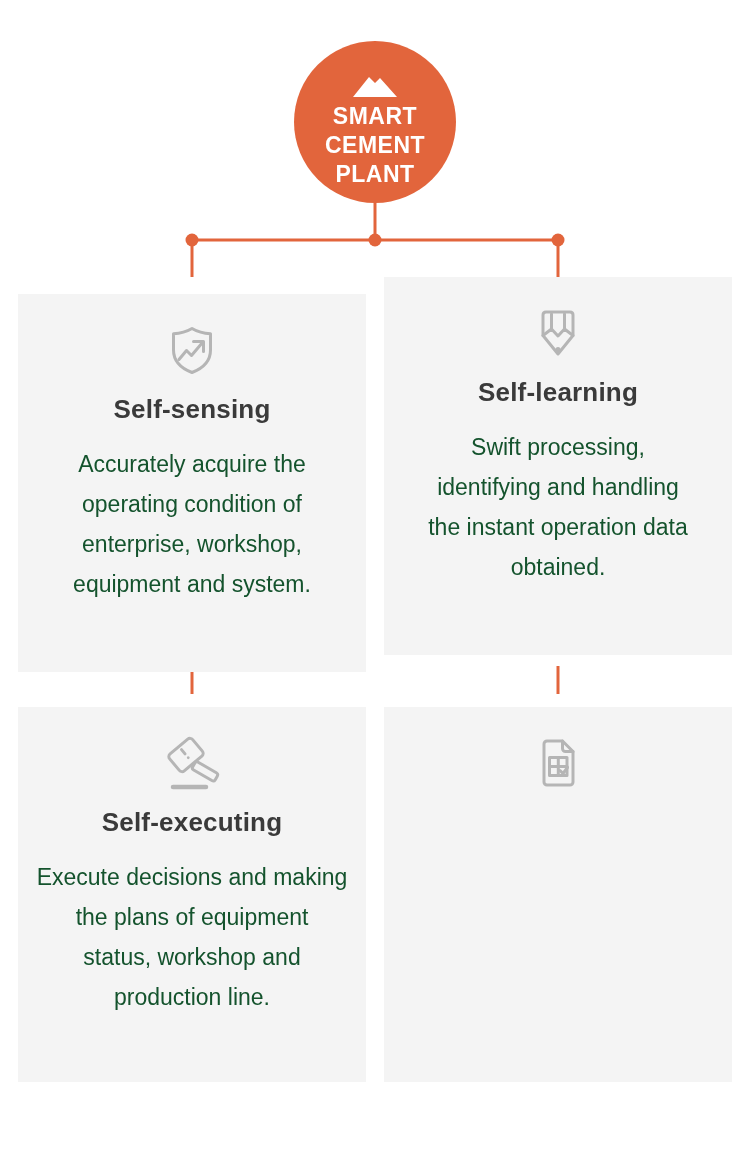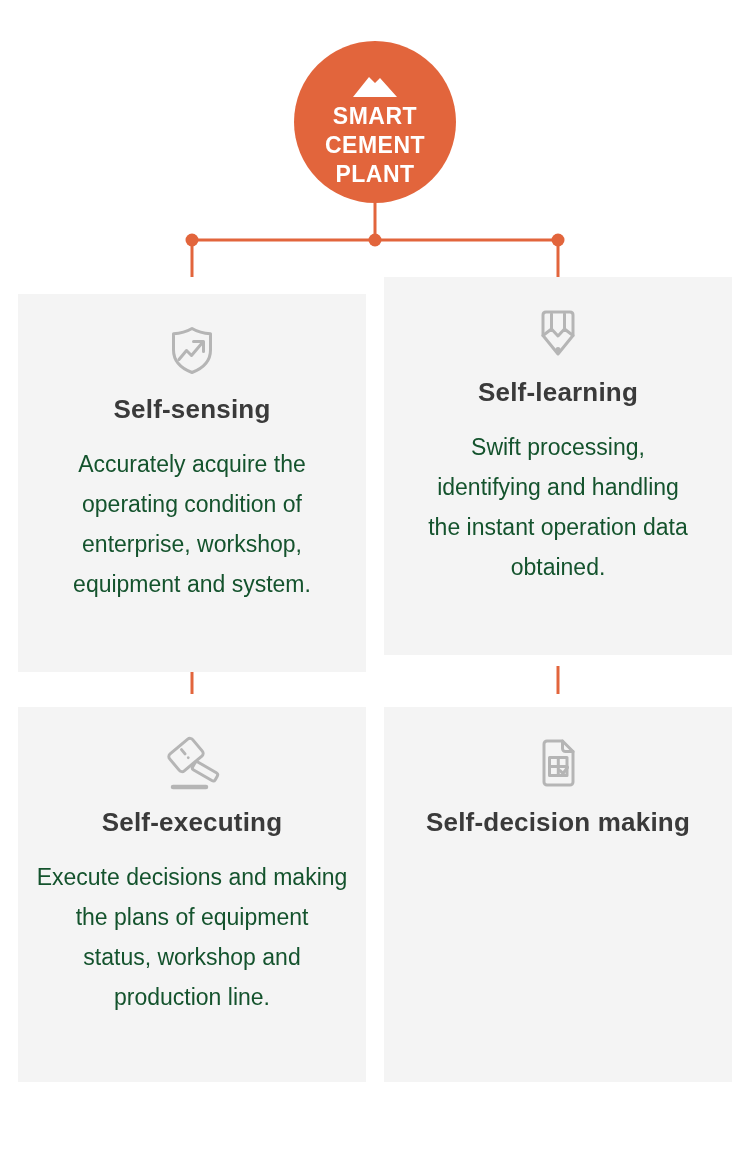--- a/index.html
+++ b/index.html
@@ -123,16 +123,15 @@
     <div class="card-icon">
       <svg width="56" height="56" viewBox="0 0 56 56" fill="none" stroke="currentColor" stroke-width="3" stroke-linecap="round" stroke-linejoin="round">
         <path d="M14 9 C14 7.3 15.3 6 17 6 H32.5 L43 16.5 V47 C43 48.7 41.7 50 40 50 H17 C15.3 50 14 48.7 14 47 Z"></path>
         <path d="M32.5 6 V13.5 C32.5 15.2 33.8 16.5 35.5 16.5 H43"></path>
         <rect x="19.5" y="22.5" width="17.5" height="18"></rect>
         <line x1="19.5" y1="31.5" x2="37" y2="31.5"></line>
         <line x1="28.3" y1="22.5" x2="28.3" y2="40.5"></line>
         <path d="M30 35.5 L33 38.5 L37.5 32.5"></path>
       </svg>
     </div>
-    <h2 class="card-title">Self-decision making</h2>
   </section>
 
 </div>
 
 </body></html>

